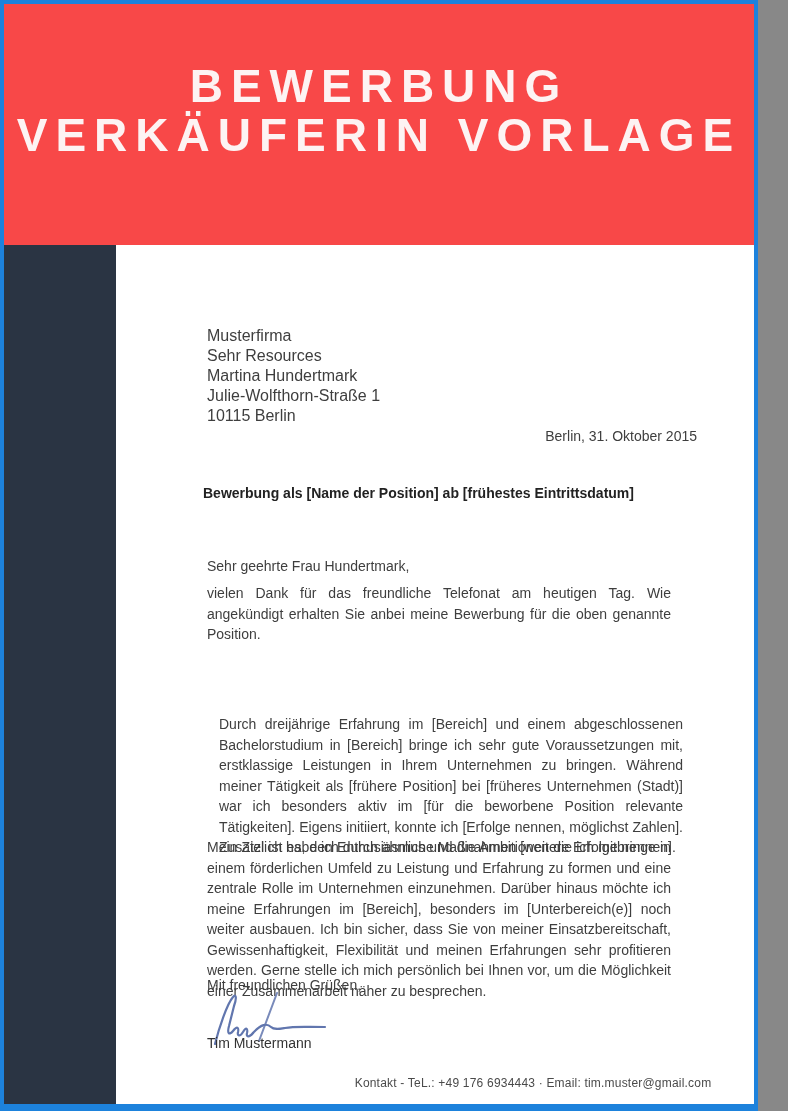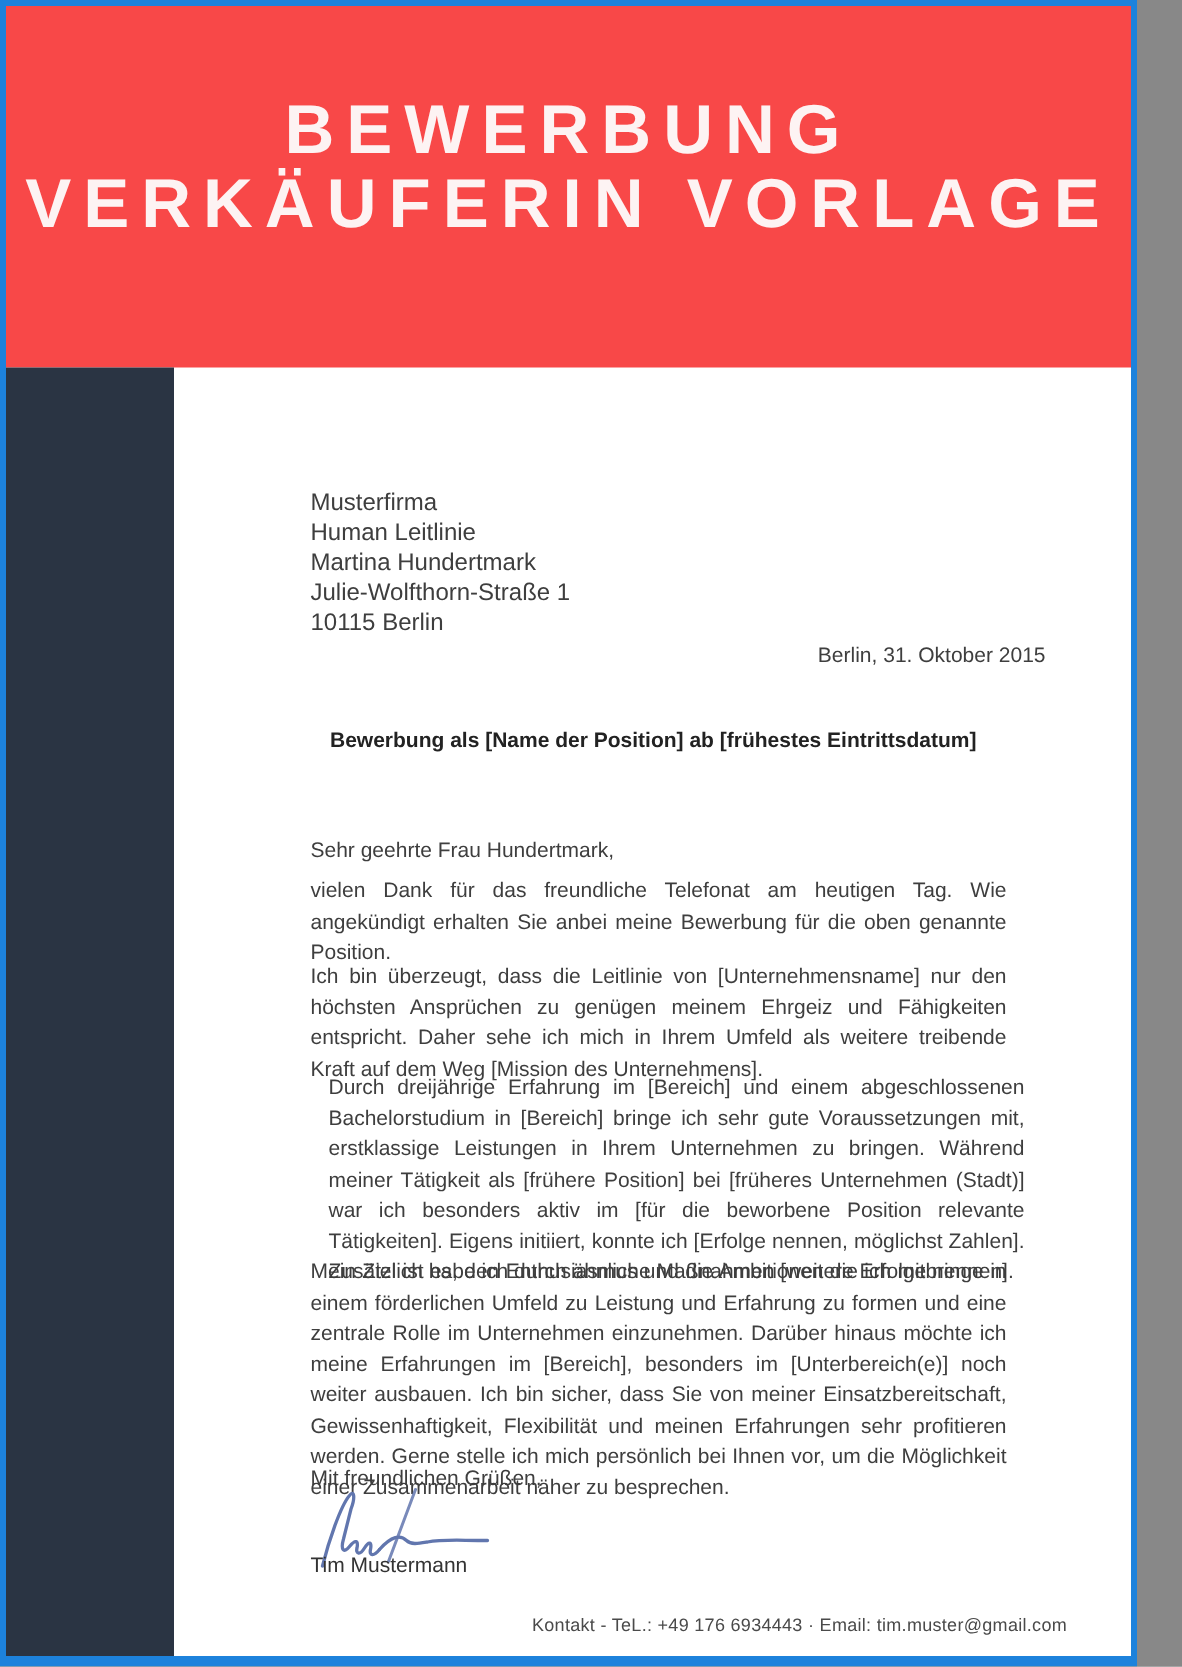--- a/index.html
+++ b/index.html
@@ -38,21 +38,21 @@
     white-space:nowrap;
   }
   .sidebar {
     position:absolute; top:241px; left:0; bottom:0; width:112px;
     background:var(--navy);
   }
   .abs { position:absolute; color:var(--ink); }
   .sender   { left:203px; top:252px; font-size:13.5px; color:#4a4a4a; }
   .recipient{ left:203px; top:322px; font-size:16px; line-height:20px; }
   .dateline { left:203px; top:424px; width:490px; text-align:right; font-size:14px; }
-  .subject  { left:216px; top:481px; width:490px; font-size:14px; font-weight:700; color:#222; }
+  .subject  { left:199px; top:481px; width:490px; font-size:14px; font-weight:700; color:#222; }
   .saluto   { left:203px; top:543px; font-size:14px;margin-top:11px; }
   .para     { left:203px; width:464px; font-size:14px; line-height:20.5px; text-align:justify; }
   .p1 { top:579px; }
   .p2 { top:636px; }
   .p3 { top:710px;margin-left:12px; }
   .p4 { top:833px; }
   .closing  { left:203px; top:973px; font-size:14px; }
   .signature{ left:199px; top:988px; width:132px; height:54px; }
   .signer   { left:203px; top:1031px; font-size:14px; color:#333; }
   .footer   { left:283px; top:1072px; width:492px; text-align:center;
@@ -69,34 +69,33 @@
         <div>BEWERBUNG</div>
         <div>VERKÄUFERIN VORLAGE</div>
       </div>
     </div>
 
     <div class="sidebar"></div>
 
 
     <div class="abs recipient">
       <div>Musterfirma</div>
-      <div>Human Leitlinie</div>
+      <div>Sehr Resources</div>
       <div>Martina Hundertmark</div>
       <div>Julie-Wolfthorn-Straße 1</div>
       <div>10115 Berlin</div>
     </div>
 
     <div class="abs dateline">Berlin, 31. Oktober 2015</div>
 
     <div class="abs subject">Bewerbung als [Name der Position] ab [frühestes Eintrittsdatum]</div>
 
     <div class="abs saluto">Sehr geehrte Frau Hundertmark,</div>
 
     <p class="abs para p1">vielen Dank für das freundliche Telefonat am heutigen Tag. Wie angekündigt erhalten Sie anbei meine Bewerbung für die oben genannte Position.</p>
-    <p class="abs para p2">Ich bin überzeugt, dass die Leitlinie von [Unternehmensname] nur den höchsten Ansprüchen zu genügen meinem Ehrgeiz und Fähigkeiten entspricht. Daher sehe ich mich in Ihrem Umfeld als weitere treibende Kraft auf dem Weg [Mission des Unternehmens].</p>
     <p class="abs para p3">Durch dreijährige Erfahrung im [Bereich] und einem abgeschlossenen Bachelorstudium in [Bereich] bringe ich sehr gute Voraussetzungen mit, erstklassige Leistungen in Ihrem Unternehmen zu bringen. Während meiner Tätigkeit als [frühere Position] bei [früheres Unternehmen (Stadt)] war ich besonders aktiv im [für die beworbene Position relevante Tätigkeiten]. Eigens initiiert, konnte ich [Erfolge nennen, möglichst Zahlen]. Zusätzlich habe ich durch ähnliche Maßnahmen [weitere Erfolge nennen].</p>
     <p class="abs para p4">Mein Ziel ist es, den Enthusiasmus und die Ambitionen die ich mitbringe in einem förderlichen Umfeld zu Leistung und Erfahrung zu formen und eine zentrale Rolle im Unternehmen einzunehmen. Darüber hinaus möchte ich meine Erfahrungen im [Bereich], besonders im [Unterbereich(e)] noch weiter ausbauen. Ich bin sicher, dass Sie von meiner Einsatzbereitschaft, Gewissenhaftigkeit, Flexibilität und meinen Erfahrungen sehr profitieren werden. Gerne stelle ich mich persönlich bei Ihnen vor, um die Möglichkeit einer Zusammenarbeit näher zu besprechen.</p>
 
     <div class="abs closing">Mit freundlichen Grüßen,</div>
 
     <svg class="abs signature" viewBox="0 0 132 54" fill="none" xmlns="http://www.w3.org/2000/svg">
       <path d="M12,52 C16,36 24,12 30,5 C33,1 34,6 31,14 L26,34 C24,41 26,44 30,39 C34,34 36,35 35,40 C34,44 37,45 40,40 C43,35 45,36 44,41 C43,45 46,46 50,41" stroke="var(--sig)" stroke-width="2.2" stroke-linecap="round" stroke-linejoin="round"></path>
       <path d="M74,1 L56,49" stroke="var(--sig)" stroke-width="2" stroke-linecap="round" opacity="0.85"></path>
       <path d="M50,41 C58,32 64,31 68,35 C71,38 76,37 82,36 C92,34 102,35 122,35" stroke="var(--sig)" stroke-width="2.2" stroke-linecap="round" stroke-linejoin="round"></path>
     </svg>

